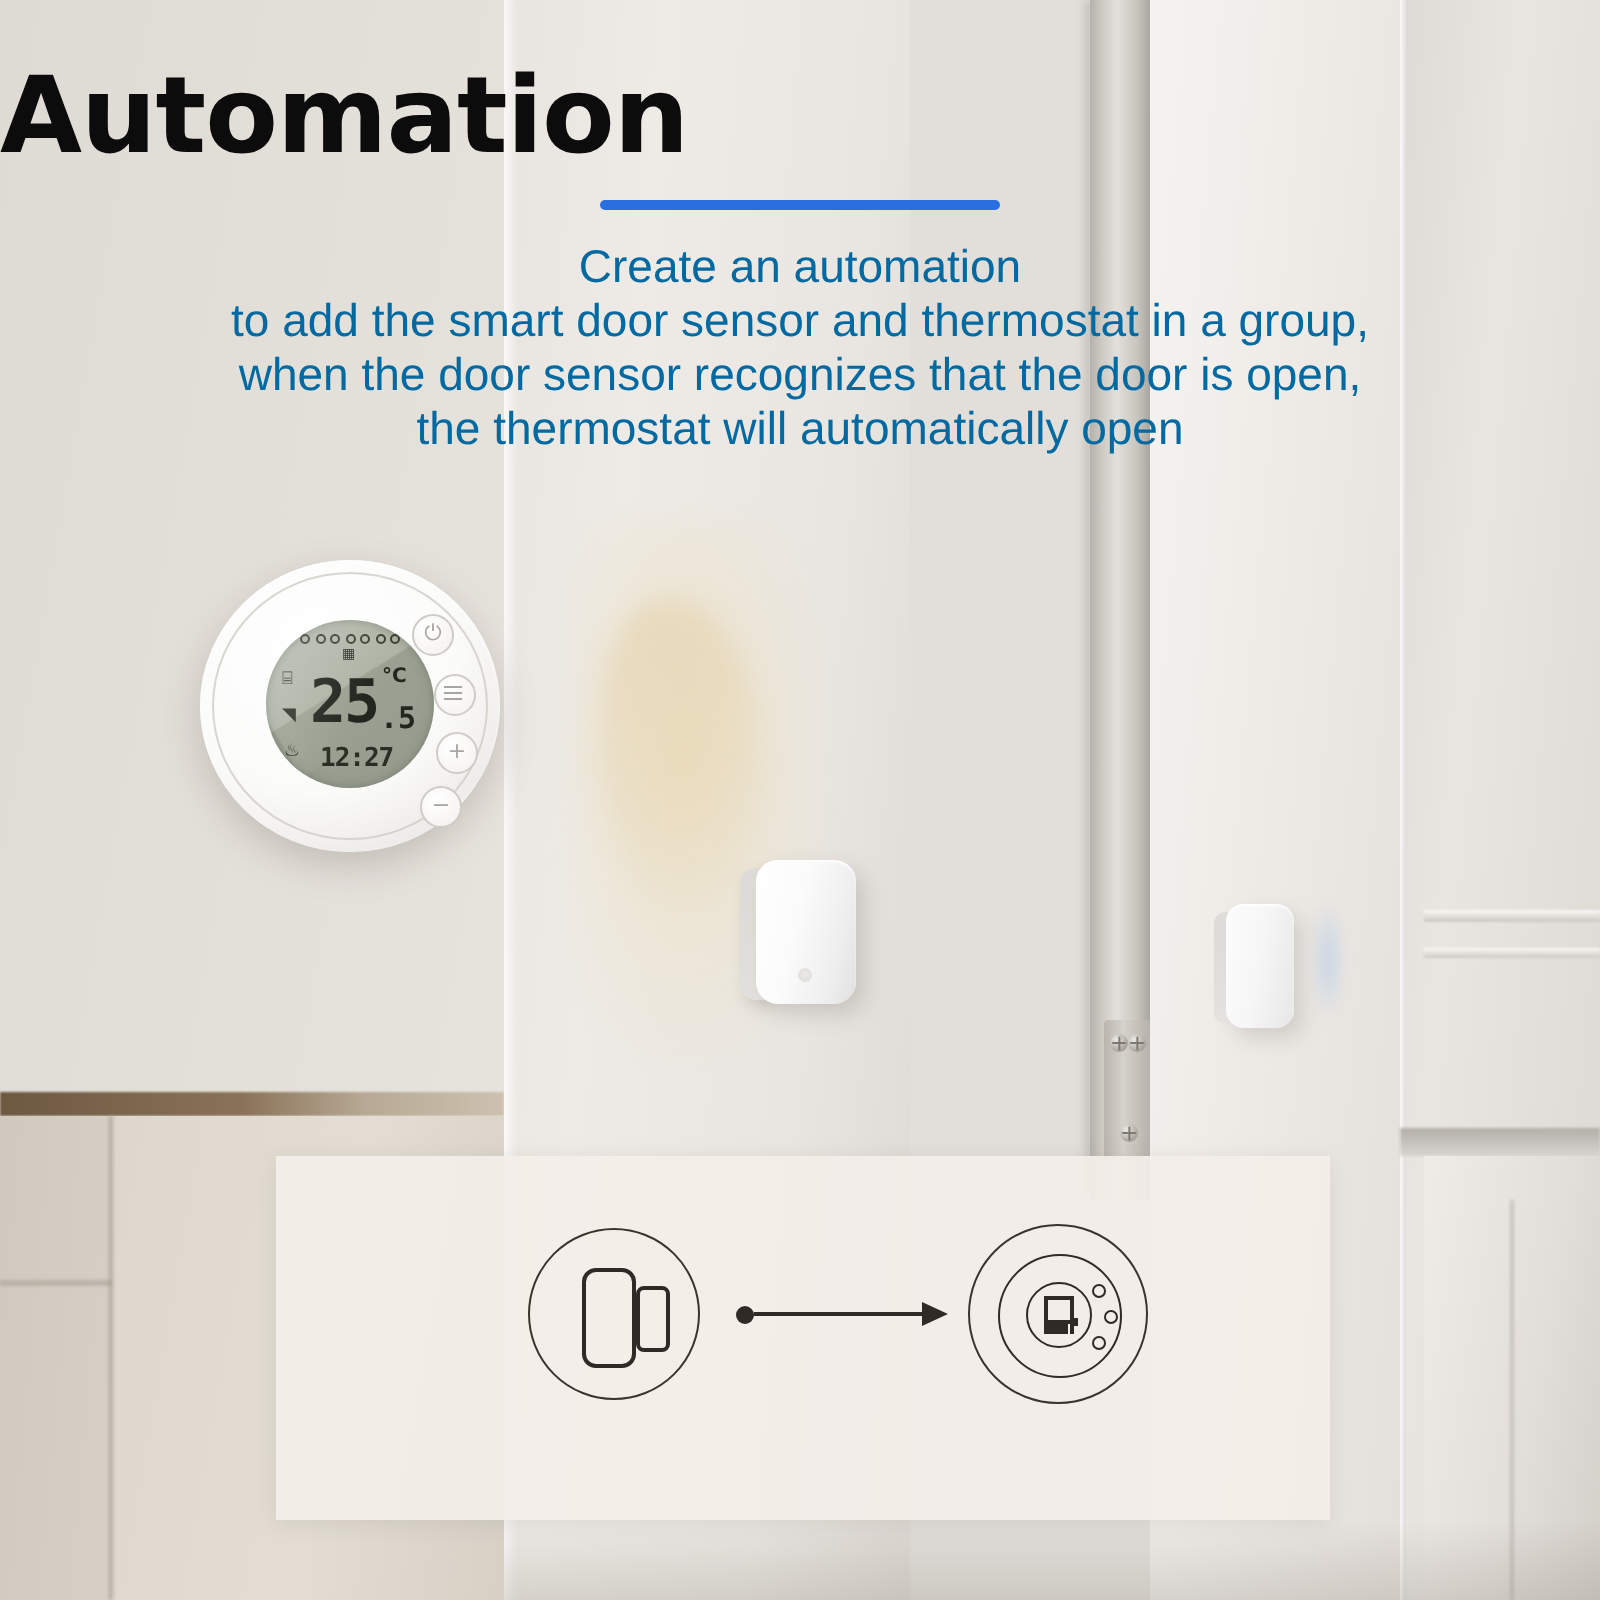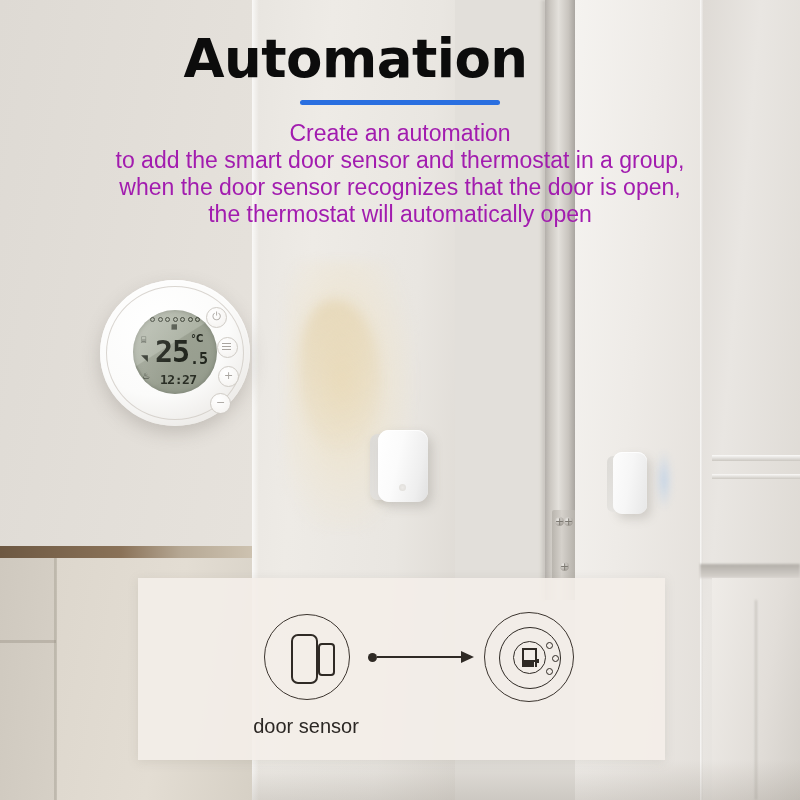--- a/index.html
+++ b/index.html
@@ -146,39 +146,38 @@
   }
   .floor-shadow {
     left: 252px; top: 760px; width: 548px; height: 40px;
     background: linear-gradient(180deg, rgba(170,163,153,.0), rgba(150,143,133,.28));
   }
 
   
   .title {
     position: absolute;
     left: 0; top: 28px; width: 711px;
-    text-align: center;
     font-size: 53px;
     font-weight: bold;
     letter-spacing: -0.5px;
     color: #0c0c0c;
     font-family: "DejaVu Sans", sans-serif;
   }
   .accent-rule {
     position: absolute;
     left: 300px; top: 100px;
     width: 200px; height: 5px;
     border-radius: 3px;
     background: #2a6fe0;
   }
   .subtitle {
     position: absolute;
     left: 0; top: 120px; width: 800px;
     text-align: center;
-    color: #a21caf;
+    color: #0369a1;
     font-size: 23px;
     line-height: 27px;
     font-family: "Liberation Sans Narrow", "Liberation Sans", sans-serif;
     font-stretch: condensed;
     white-space: pre-line;
   }
 
   
   .thermostat {
     position: absolute;
@@ -543,15 +542,14 @@
         </div>
         <div class="th-bar"></div>
         <div class="th-tick"></div>
       </div>
       <div class="th-dot th-dot-1"></div>
       <div class="th-dot th-dot-2"></div>
       <div class="th-dot th-dot-3"></div>
     </div>
   </div>
 
-  <div class="node-label label-door">door sensor</div>
 
 </div>
 
 </body></html>

